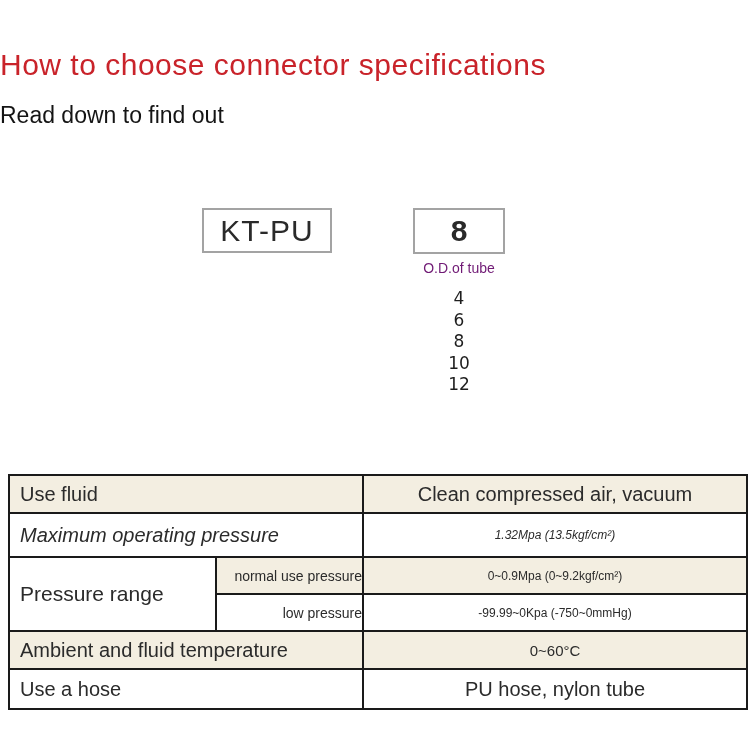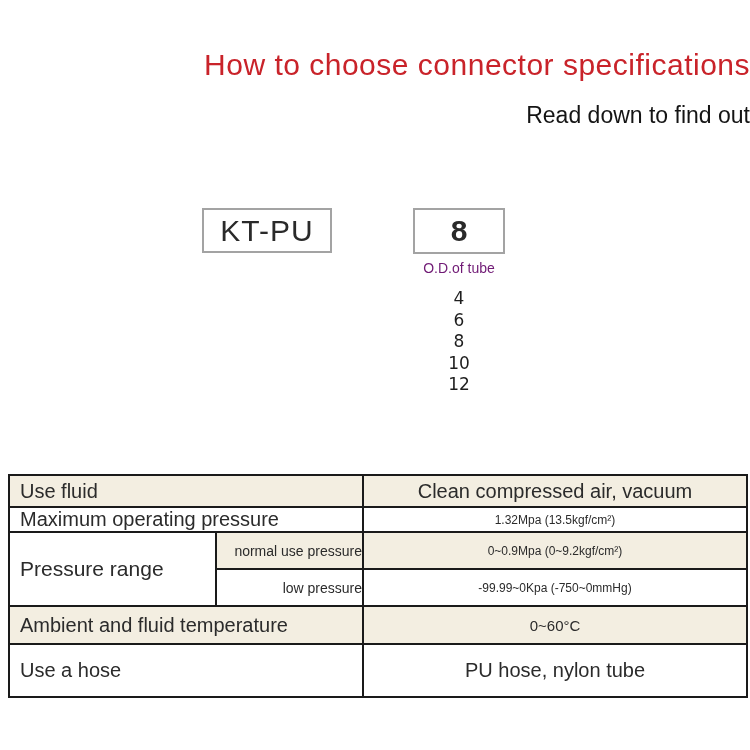--- a/index.html
+++ b/index.html
@@ -7,27 +7,27 @@
   body {
     width: 750px; height: 750px;
     position: relative;
     font-family: "Liberation Sans", sans-serif;
     color: #222222;
     overflow: hidden;
   }
 
   .page-title {
     position: absolute; top: 48px; left: 0; width: 750px;
-    text-align: right;
+    text-align: left;
     font-size: 30px; letter-spacing: 0.5px;
     color: #c9232a;
   }
   .page-subtitle {
     position: absolute; top: 102px; left: 0; width: 750px;
-    text-align: right;
+    text-align: left;
     font-size: 23px;
     color: #141414;
   }
 
   .code-box {
     position: absolute;
     border: 2px solid #a3a3a3;
     display: flex; align-items: center; justify-content: center;
     background: #ffffff;
     color: #2a2a2a;
@@ -69,26 +69,26 @@
     font-size: 20px;
   }
   .spec-table td.label-big { font-size: 21px; }
   .spec-table td.sublabel {
     text-align: right; font-size: 14px;
   }
   .spec-table td.value { text-align: center; }
   .v-big { font-size: 20px; }
   .v-med { font-size: 12px; }
   .v-sm  { font-size: 15px; }
-  tr.r1 { height: 32px; }
-  tr.r2 { height: 25px; }
+  tr.r1 { height: 38px; }
+  tr.r2 { height: 44px; font-style: italic; }
   tr.r3 { height: 37px; }
   tr.r4 { height: 37px; }
   tr.r5 { height: 38px; margin-left: 30px; }
-  tr.r6 { height: 53px; }
+  tr.r6 { height: 40px; }
 </style>
 </head>
 <body>
 
 <div class="page-title">How to choose connector specifications</div>
 <div class="page-subtitle">Read down to find out</div>
 
 <div class="code-box series-box">KT-PU</div>
 <div class="code-box size-box">8</div>
 <div class="od-label">O.D.of tube</div>

